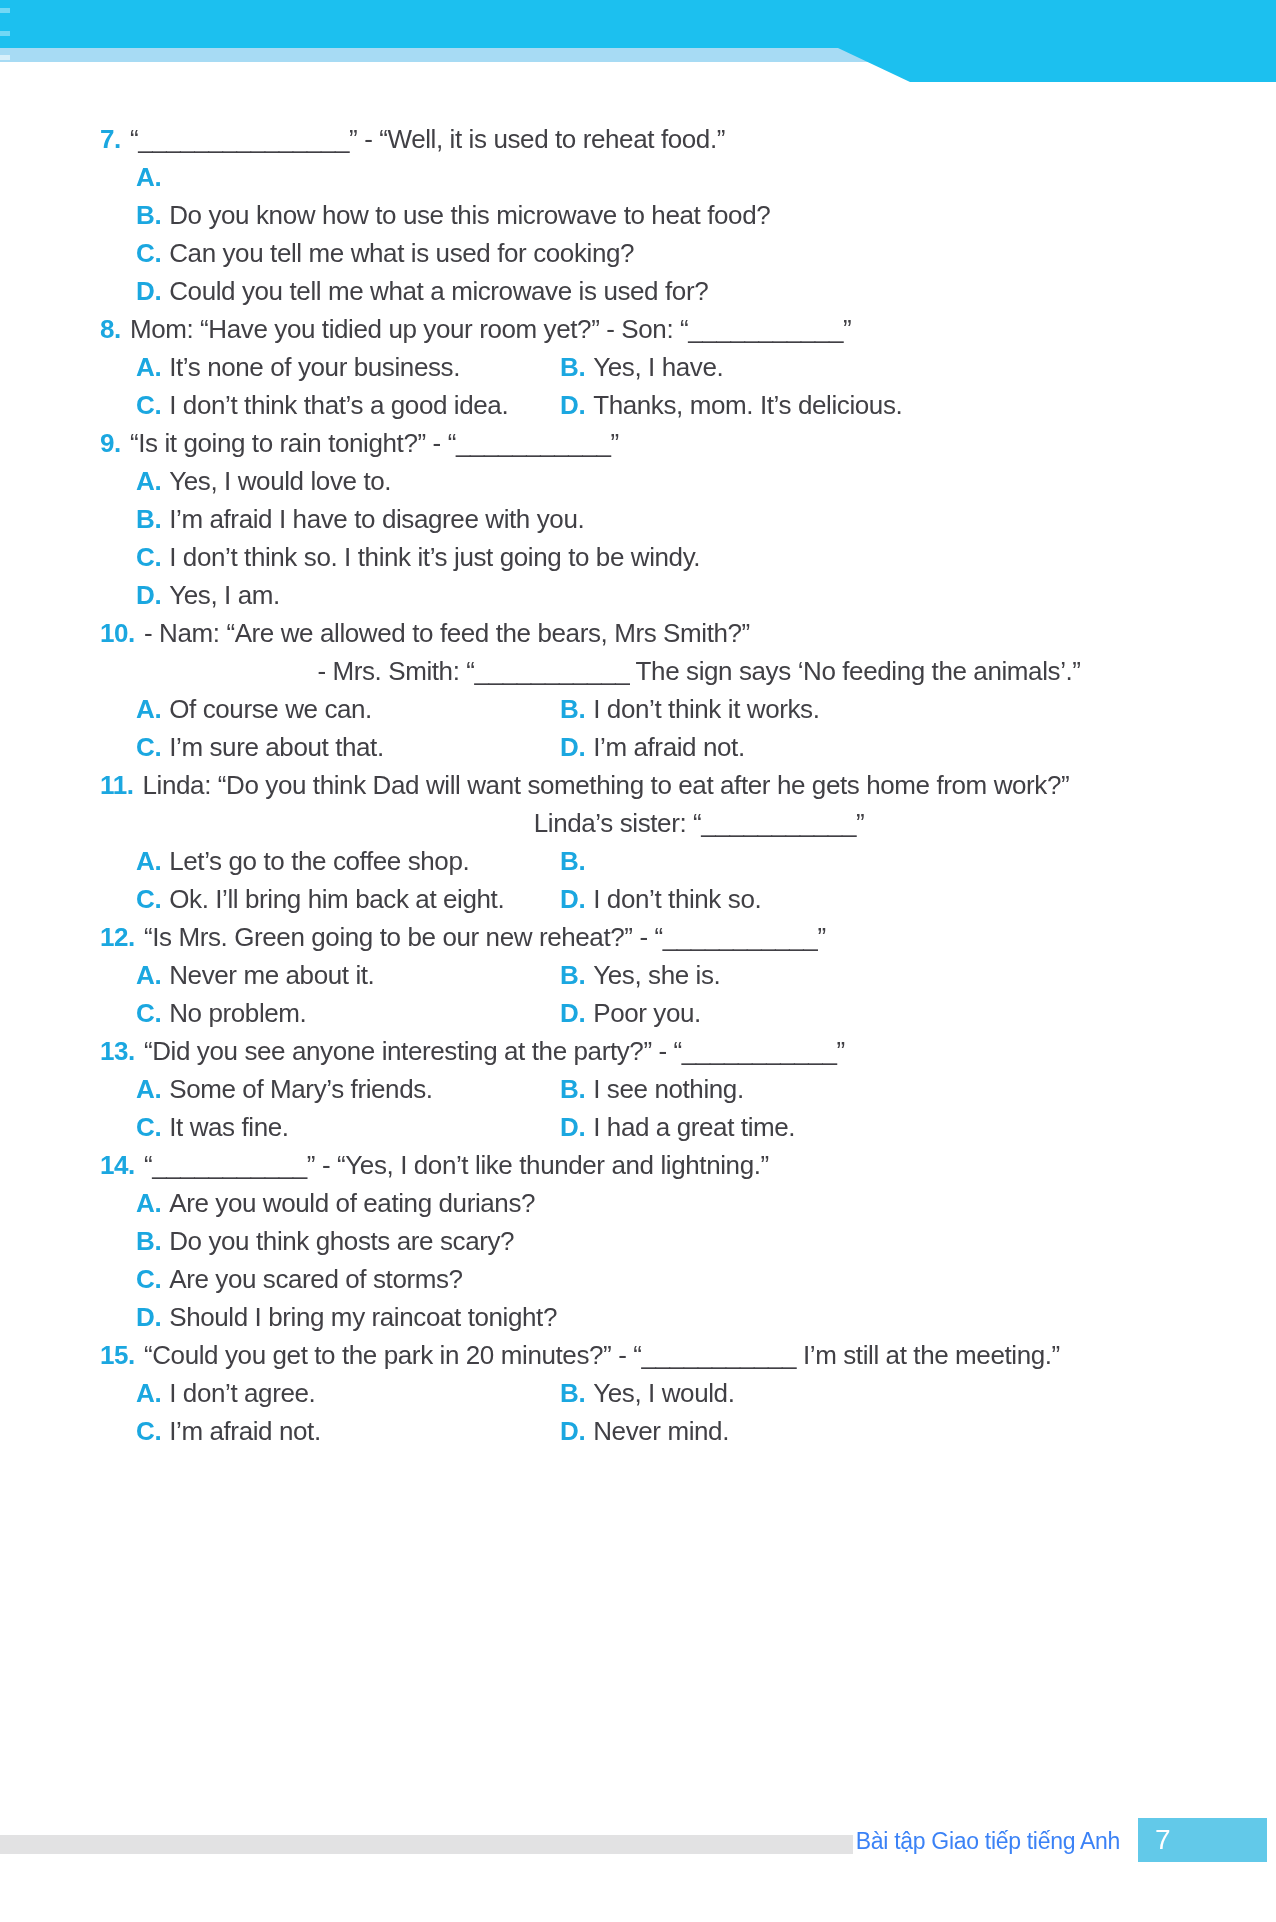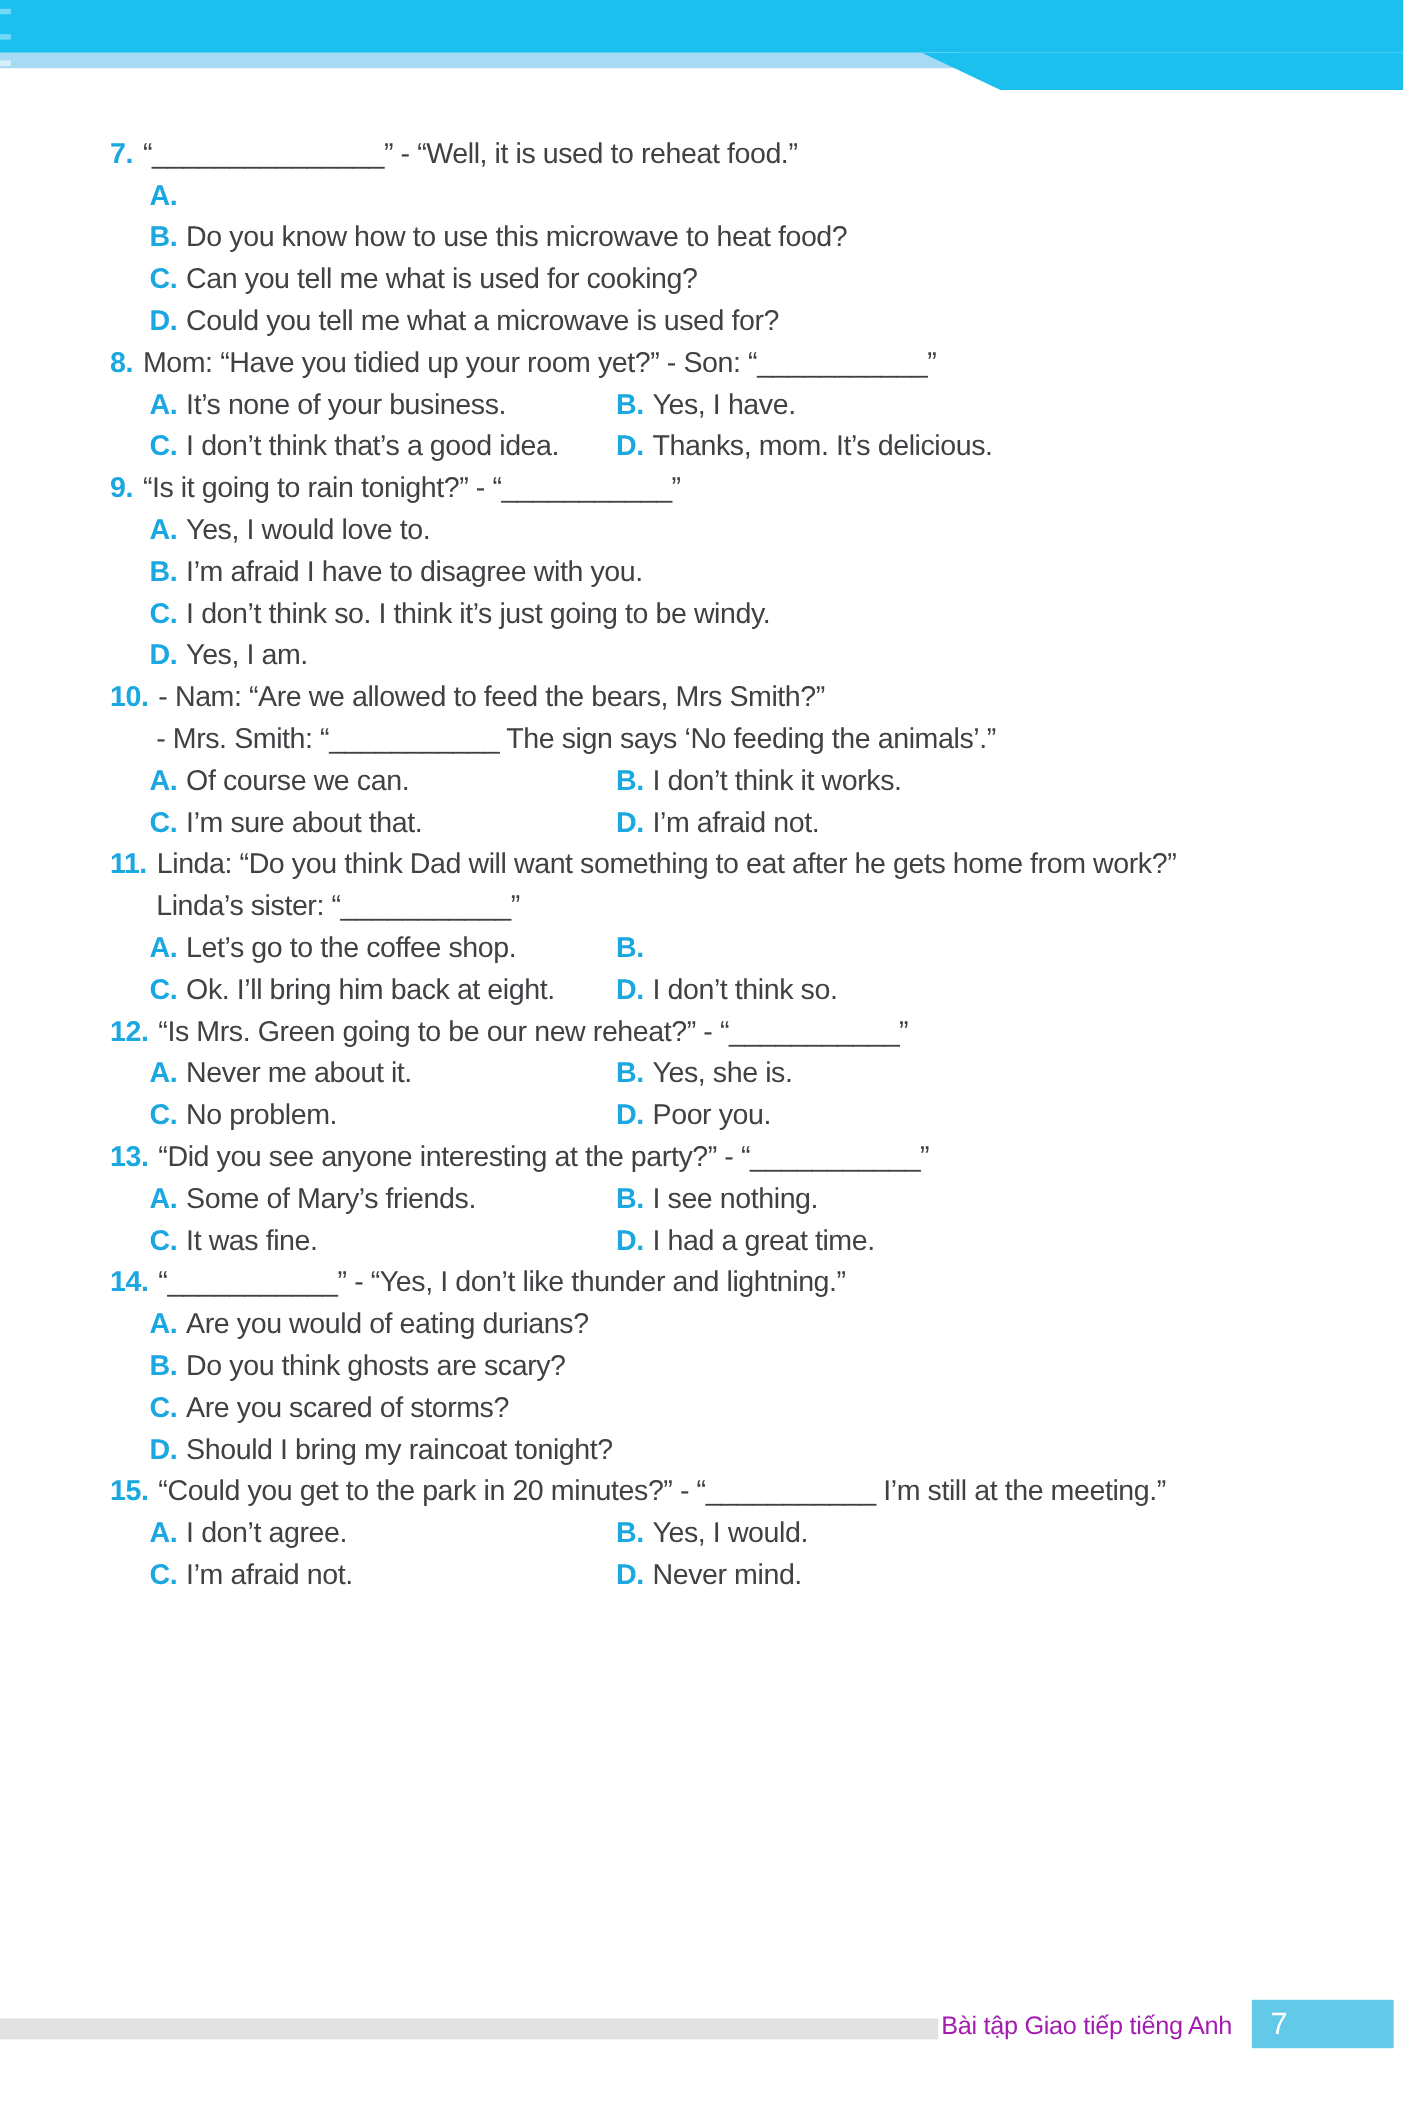--- a/index.html
+++ b/index.html
@@ -44,21 +44,21 @@
     line-height: 38px;
     letter-spacing: -0.4px;
   }
   .q-line { display: flex; }
   .q-num {
     flex: none;
     color: #1ba7e0;
     font-weight: bold;
     margin-right: 9px;
   }
-  .q-cont { padding-left: 42px; }
+  .q-cont { padding-left: 42px; justify-content: center; }
   .options { padding-left: 36px; }
   .options.two-col {
     display: grid;
     grid-template-columns: 424px 1fr;
   }
   .option { display: flex; }
   .opt-label {
     flex: none;
     color: #1ba7e0;
     font-weight: bold;
@@ -72,21 +72,21 @@
     width: 853px; height: 19px;
     background: #e2e2e3;
   }
   .footer-title {
     position: absolute;
     top: 1828px; left: 0;
     width: 1120px;
     text-align: right;
     font-size: 23px;
     letter-spacing: -0.3px;
-    color: #a21caf;
+    color: #3b82f6;
   }
   .footer-pagebox {
     position: absolute;
     top: 1818px; left: 1138px;
     width: 129px; height: 44px;
     background: #62c9e9;
     color: #ffffff;
     font-size: 28px;
     line-height: 44px;
     padding-left: 17px;

